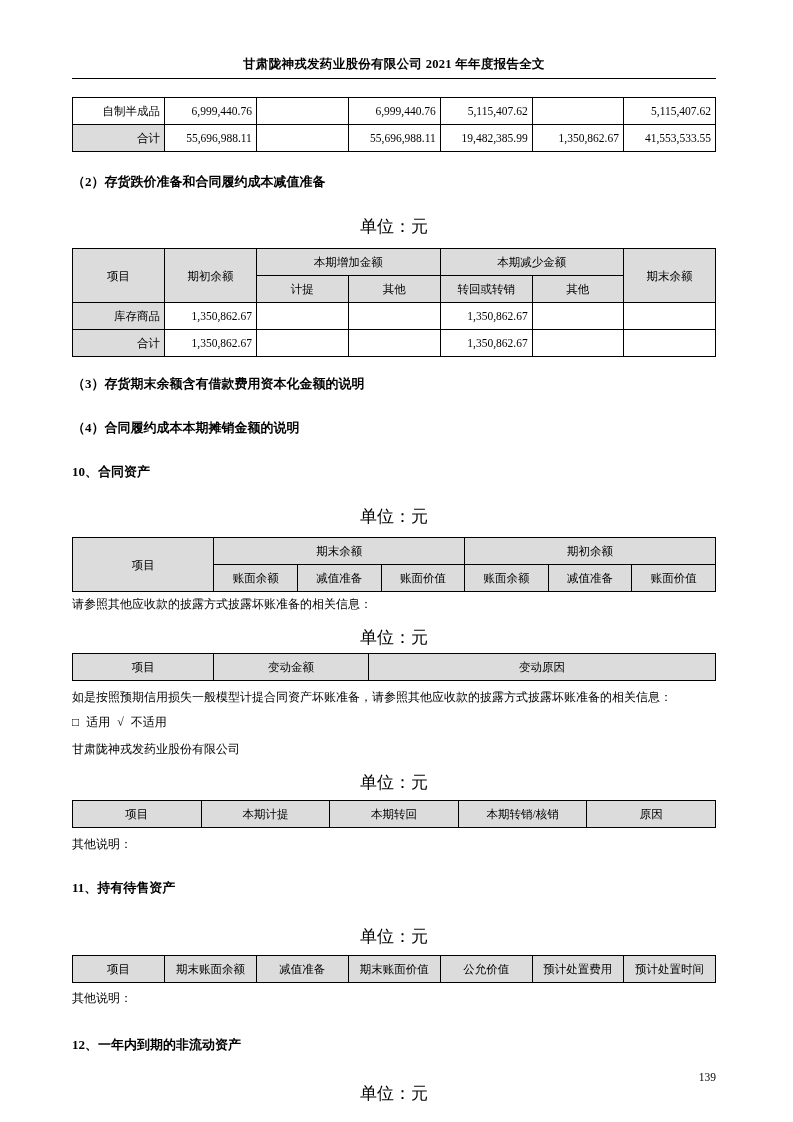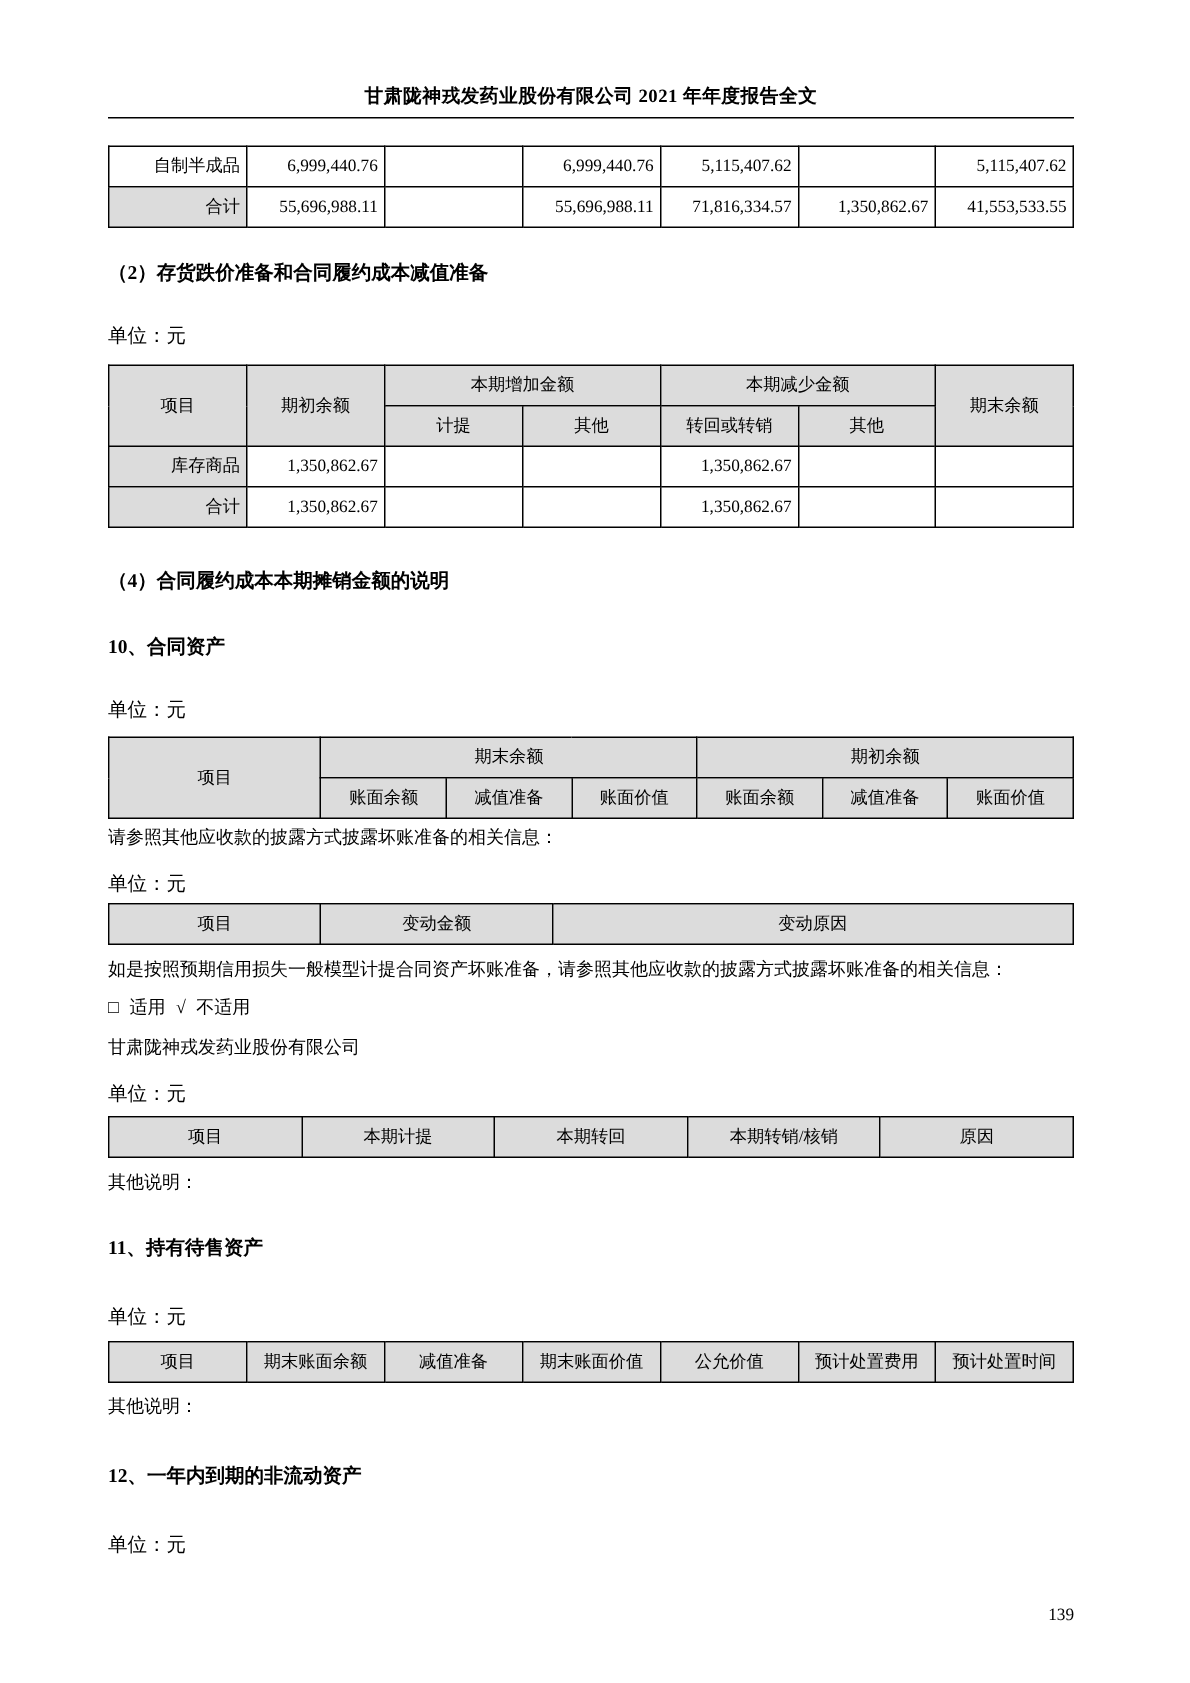--- a/index.html
+++ b/index.html
@@ -23,21 +23,21 @@
   table.tbl td {
     border:1px solid #000; font-size:11.5px; line-height:14px;
     padding:6px 4px; vertical-align:middle; height:27px;
     overflow:hidden; word-break:break-all;
   }
   td.hd { background:#dcdcdc; text-align:center; }
   td.item { text-align:right; }
   td.gray { background:#dcdcdc; }
   td.num { text-align:right; }
   .heading { font-size:13px; font-weight:bold; }
-  .unit { text-align:left; font-size:13px; }
+  .unit { text-align:center; font-size:17px; }
   .note { font-size:12px; }
   .applic { font-size:12px; }
   .applic span { margin-right:4px; }
   .pagenum {
     position:absolute; top:1071px; right:77px; font-size:11.5px;
   }
 </style>
 </head>
 <body>
 
@@ -67,21 +67,21 @@
           <td class="num">6,999,440.76</td>
           <td class="num">5,115,407.62</td>
           <td class="num"></td>
           <td class="num">5,115,407.62</td>
         </tr>
         <tr>
           <td class="item gray">合计</td>
           <td class="num">55,696,988.11</td>
           <td class="num"></td>
           <td class="num">55,696,988.11</td>
-          <td class="num">71,816,334.57</td>
+          <td class="num">19,482,385.99</td>
           <td class="num">1,350,862.67</td>
           <td class="num">41,553,533.55</td>
         </tr>
       </tbody>
     </table>
 
     <div class="heading" style="margin-top:21px">（2）存货跌价准备和合同履约成本减值准备</div>
     <div class="unit" style="margin-top:24px">单位：元</div>
 
     <table class="tbl" style="margin-top:10px">
@@ -122,20 +122,21 @@
           <td class="num">1,350,862.67</td>
           <td class="num"></td>
           <td class="num"></td>
           <td class="num">1,350,862.67</td>
           <td class="num"></td>
           <td class="num"></td>
         </tr>
       </tbody>
     </table>
 
+    <div class="heading" style="margin-top:18px">（3）存货期末余额含有借款费用资本化金额的说明</div>
     <div class="heading" style="margin-top:26px">（4）合同履约成本本期摊销金额的说明</div>
     <div class="heading" style="margin-top:26px">10、合同资产</div>
     <div class="unit" style="margin-top:24px">单位：元</div>
 
     <table class="tbl" style="margin-top:9px">
       <colgroup>
         <col style="width:22%">
           <col style="width:13%">
           <col style="width:13%">
           <col style="width:13%">

